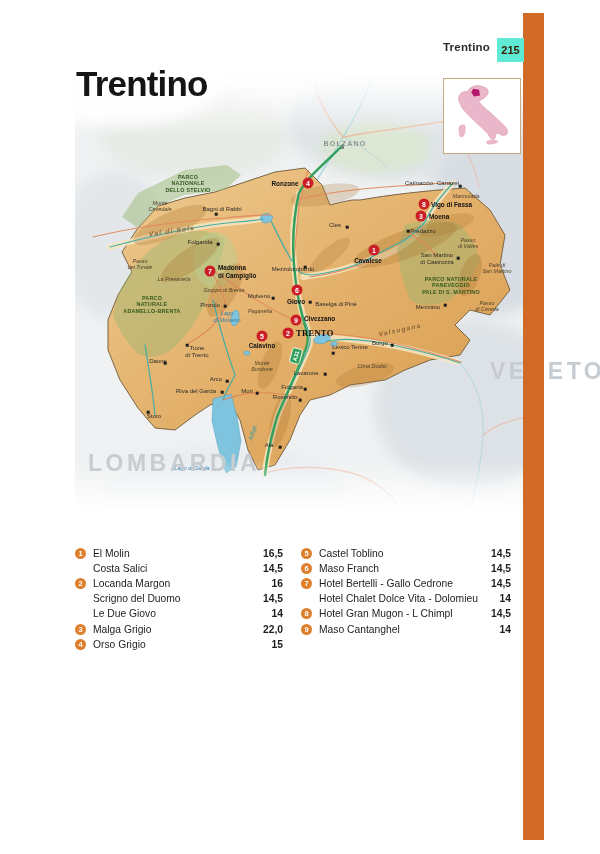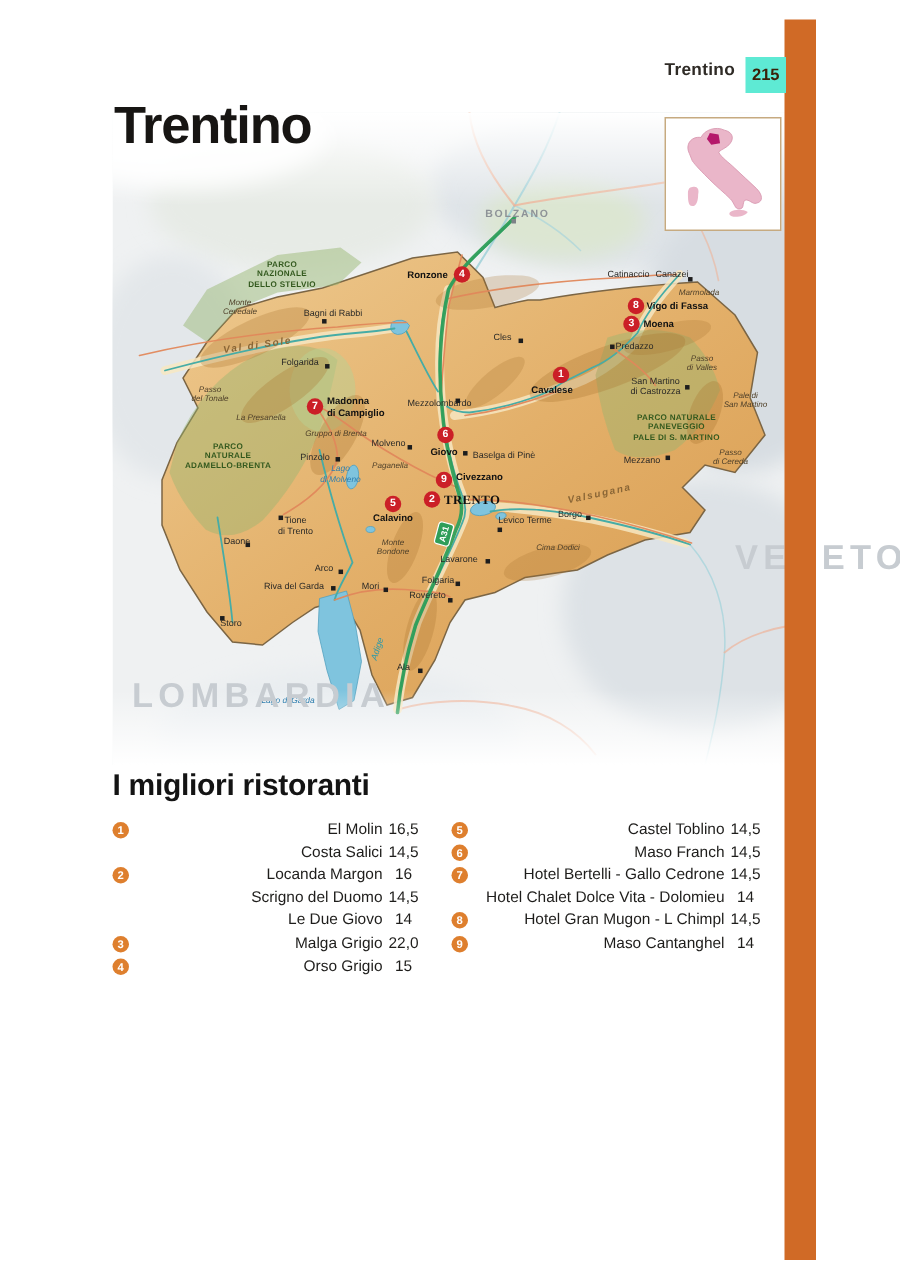--- a/index.html
+++ b/index.html
@@ -40,22 +40,22 @@
       border:1px solid #c6aa80;z-index:25;}
   
   #list-heading{position:absolute;left:75px;top:513px;font-size:20px;font-weight:bold;
       color:#141414;z-index:30;letter-spacing:-.2px;}
   .rcol{position:absolute;top:546px;z-index:30;}
   #col0{left:75px;width:208px;}
   #col1{left:301px;width:210px;}
   .rrow{display:flex;align-items:center;height:15.1px;}
   .rb{width:11px;height:11px;border-radius:50%;color:#fff;font-size:7.5px;font-weight:bold;
       line-height:11px;text-align:center;margin-right:7px;flex:0 0 11px;}
-  .rn{flex:1;font-size:10.3px;color:#1e1d1b;white-space:nowrap;text-align:right;}
-  .rs{font-size:10.3px;font-weight:normal;color:#1e1d1b;text-align:center;min-width:28px;}
+  .rn{flex:1;font-size:10.3px;color:#1e1d1b;white-space:nowrap;}
+  .rs{font-size:10.3px;font-weight:bold;color:#1e1d1b;text-align:right;min-width:28px;}
 </style>
 </head>
 <body>
 
 <div id="page">
 
   <div id="map-wrap">
     <svg id="map-svg" width="455" height="435" viewBox="0 0 455 435">
       <defs>
         <linearGradient id="terra" x1="0" y1="0" x2="1" y2="1">
@@ -292,21 +292,20 @@
     </div>
   </div>
 
   <div id="sidebar" style="background: rgb(208, 106, 38);"></div>
   <div id="page-tab" style="background: #5eead4;">
     <span>215</span>
   </div>
   <div id="section-label">Trentino</div>
   <div id="main-title">Trentino</div>
 
-  <div id="list-heading">I migliori ristoranti</div>
   <div id="col0" class="rcol">
       <div class="rrow">
         <span class="rb" style="background: rgb(222, 127, 46);">1</span>
         <span class="rn">El Molin</span>
         <span class="rs">16,5</span>
       </div>
       <div class="rrow">
         <span class="rb" style="background: rgb(222, 127, 46); visibility: hidden;"></span>
         <span class="rn">Costa Salici</span>
         <span class="rs">14,5</span>

